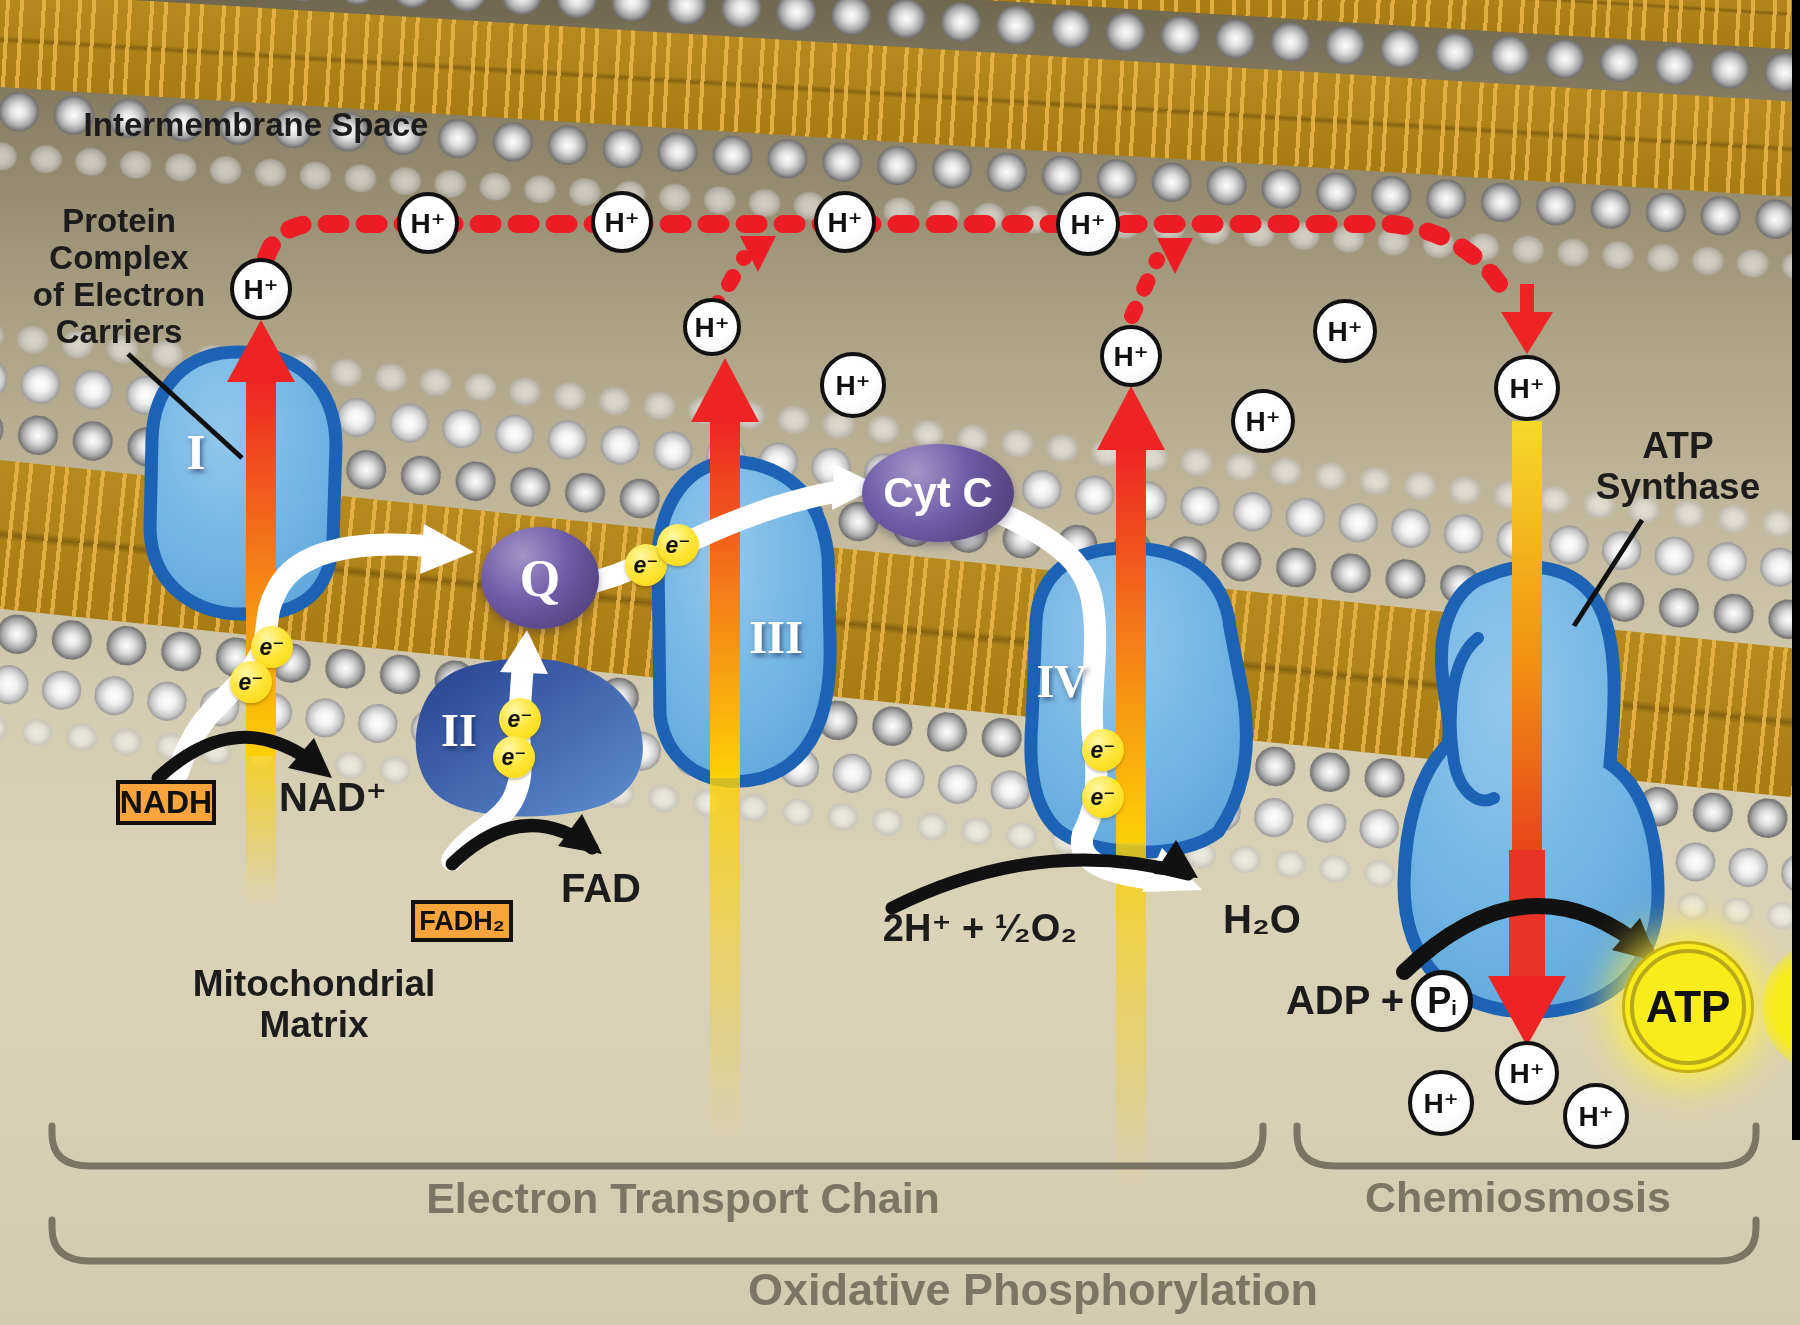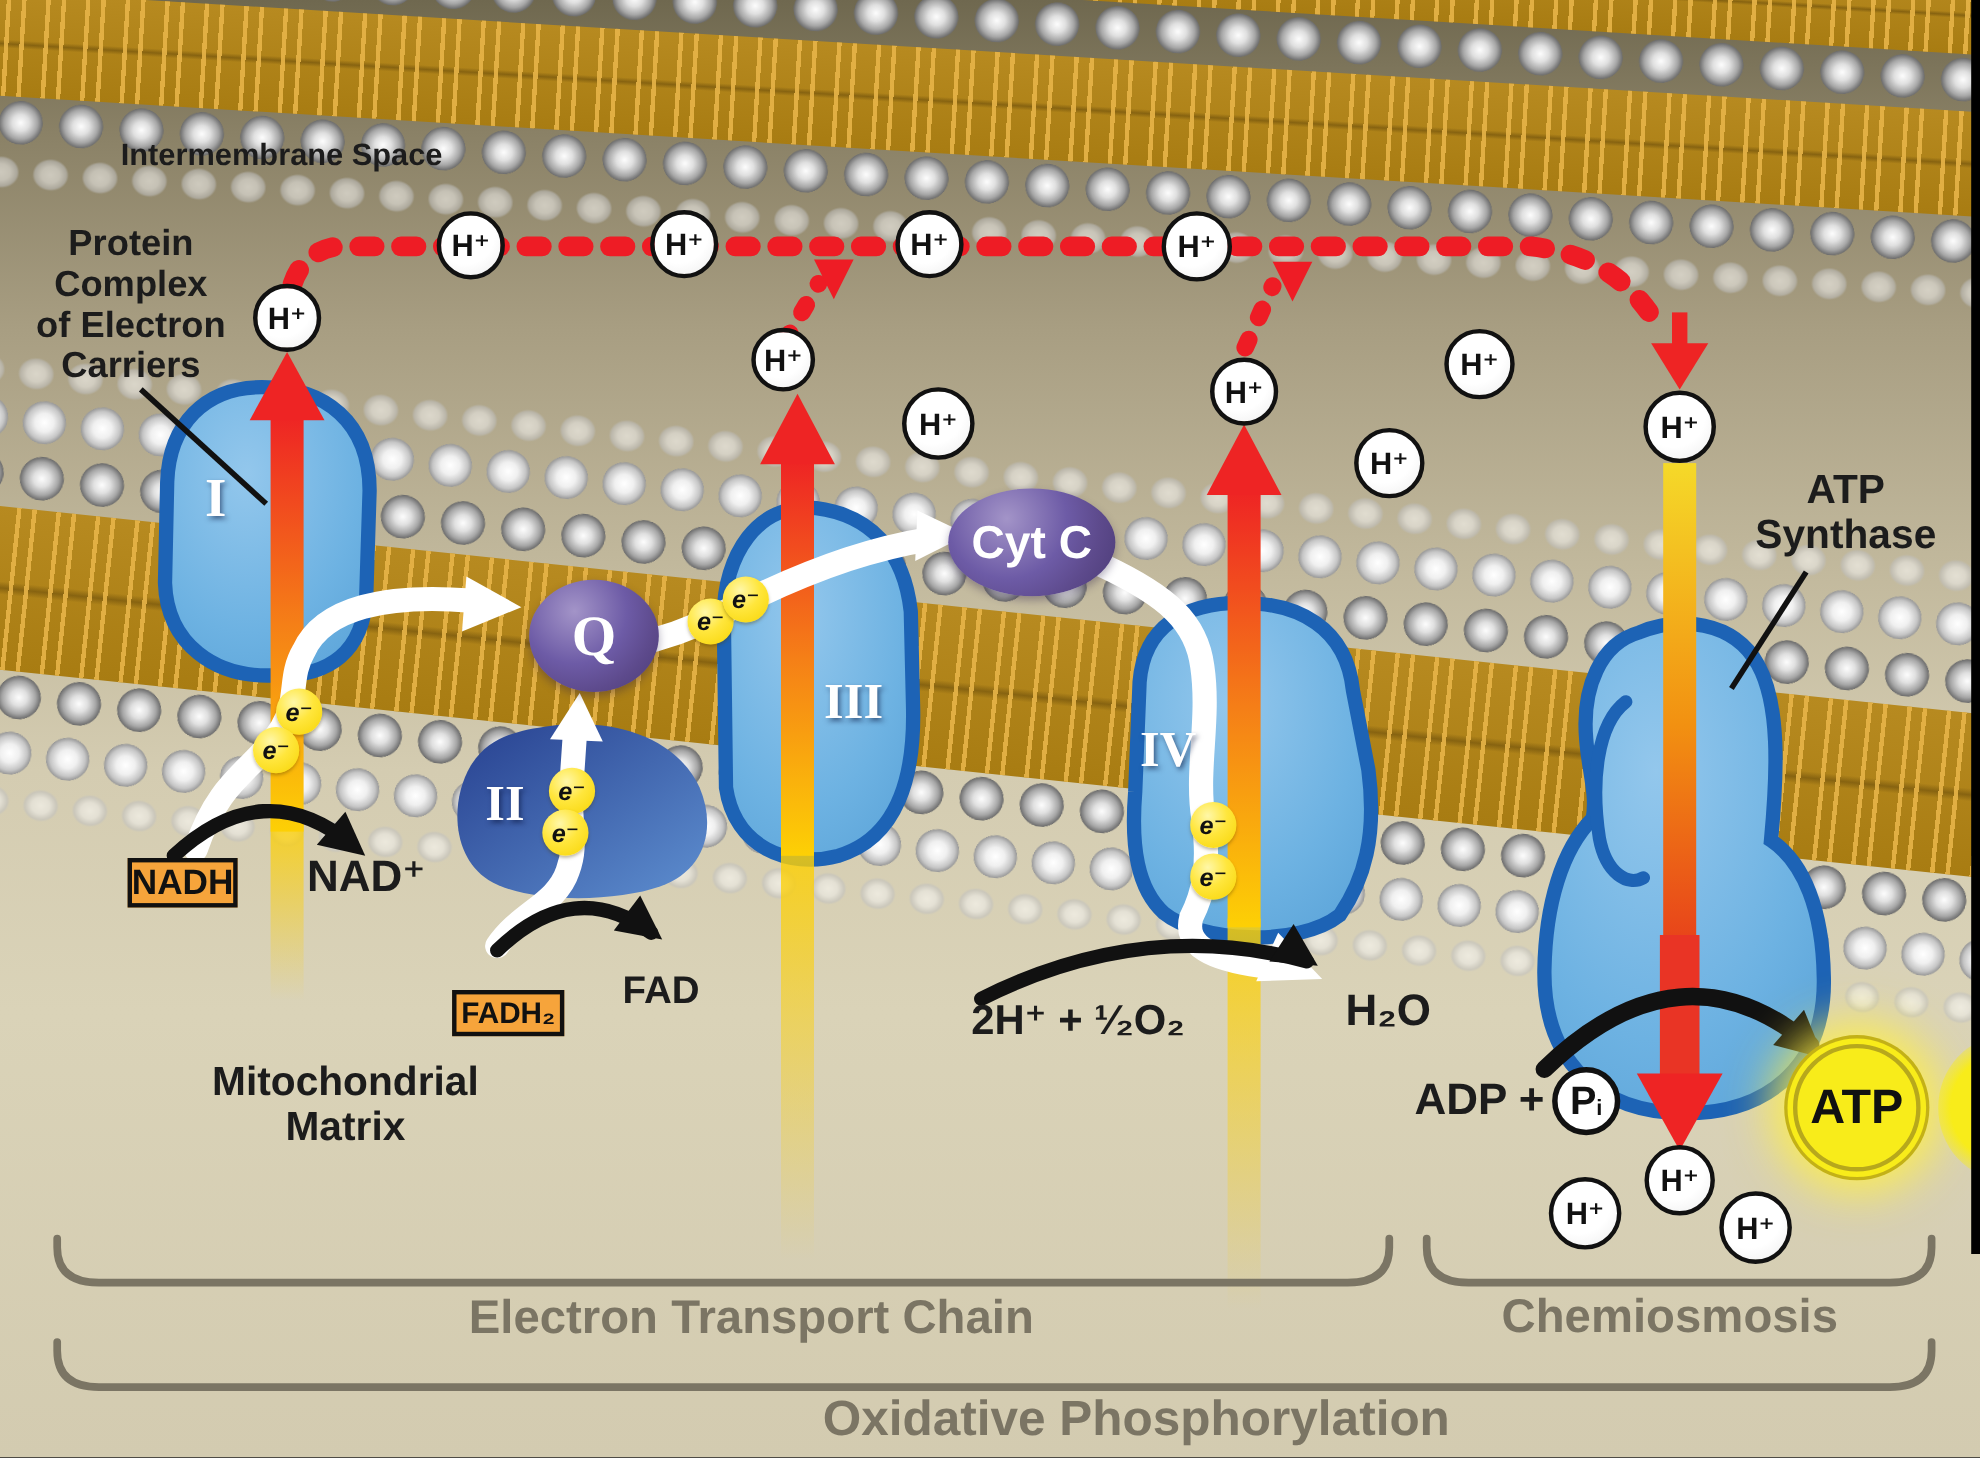--- a/index.html
+++ b/index.html
@@ -178,42 +178,42 @@
     <line x1="128" y1="354" x2="242" y2="458" stroke="#111" stroke-width="5"></line>
     <line x1="1642" y1="520" x2="1574" y2="626" stroke="#111" stroke-width="5"></line>
 
     <path d="M52,1126 L52,1134 Q52,1166 90,1166 L1225,1166 Q1263,1166 1263,1134 L1263,1126" fill="none" stroke="#7b7564" stroke-width="7" stroke-linecap="round"></path>
     <path d="M1297,1126 L1297,1134 Q1297,1166 1335,1166 L1718,1166 Q1756,1166 1756,1134 L1756,1126" fill="none" stroke="#7b7564" stroke-width="7" stroke-linecap="round"></path>
     <path d="M52,1220 L52,1228 Q52,1261 90,1261 L1718,1261 Q1756,1261 1756,1228 L1756,1220" fill="none" stroke="#7b7564" stroke-width="7" stroke-linecap="round"></path>
   </svg>
 
   <div class="overlay">
 
-    <div class="lbl" style="left:256px;top:141px;font-size:28px;">Intermembrane Space</div>
+    <div class="lbl" style="left:256px;top:125px;font-size:33px;">Intermembrane Space</div>
     <div class="lbl" style="left:119px;top:277px;font-size:33px;">Protein
 Complex
 of Electron
 Carriers</div>
     <div class="lbl" style="left:314px;top:1004px;font-size:37px;">Mitochondrial
 Matrix</div>
     <div class="lbl" style="left:1678px;top:466px;font-size:37px;">ATP
 Synthase</div>
 
     <div class="numeral" style="left:196px;top:452px;font-size:50px;">I</div>
     <div class="numeral" style="left:459px;top:730px;font-size:46px;">II</div>
     <div class="numeral" style="left:776px;top:637px;font-size:46px;">III</div>
     <div class="numeral" style="left:1062px;top:681px;font-size:46px;">IV</div>
 
     <div class="carrier" style="left:540px;top:578px;width:118px;height:102px;font-family:'Liberation Serif','DejaVu Serif',serif;font-size:52px;">Q</div>
     <div class="carrier" style="left:938px;top:493px;width:152px;height:98px;font-size:42px;">Cyt C</div>
 
     <div class="obox" style="left:116px;top:780px;width:100px;height:45px;font-size:32px;">NADH</div>
     <div class="lbl" style="left:333px;top:797px;font-size:40px;">NAD⁺</div>
     <div class="obox" style="left:411px;top:868px;width:102px;height:42px;font-size:27px;margin-top:32px;">FADH₂</div>
-    <div class="lbl" style="left:601px;top:888px;font-size:35px;margin-top:12px;">FAD</div>
+    <div class="lbl" style="left:601px;top:888px;font-size:40px;">FAD</div>
 
     <div class="lbl" style="left:980px;top:928px;font-size:38px;">2H⁺ + ¹⁄₂O₂</div>
     <div class="lbl" style="left:1262px;top:919px;font-size:40px;">H₂O</div>
 
     <div class="lbl" style="left:1345px;top:1000px;font-size:40px;">ADP +</div>
     <div class="pi-circle" style="left:1411px;top:970px;">
         <span style="font-size:36px;">P</span>
         <span style="font-size:20px;margin-top:14px;">i</span>
       </div>
     <div class="atp-circle" style="left:1630px;top:949px;">ATP</div>

